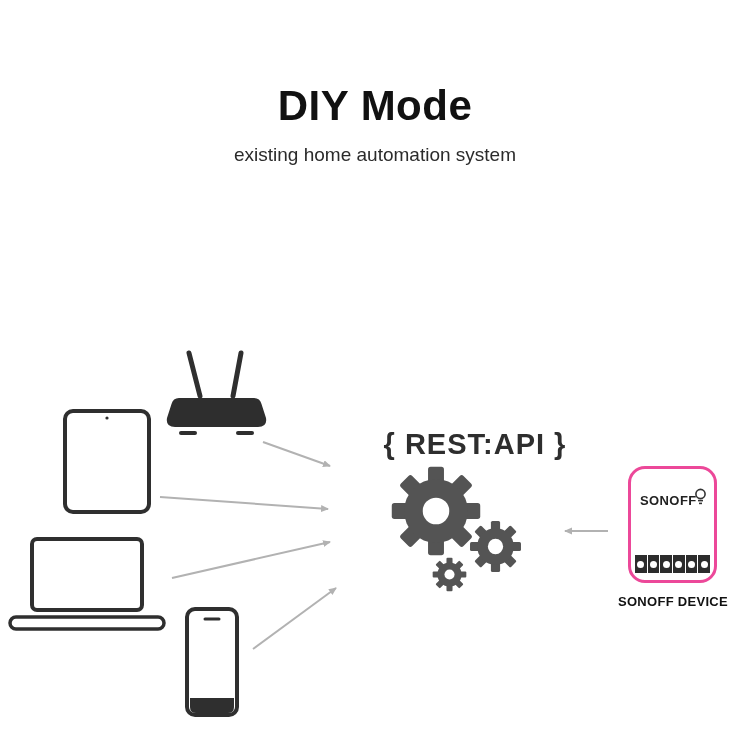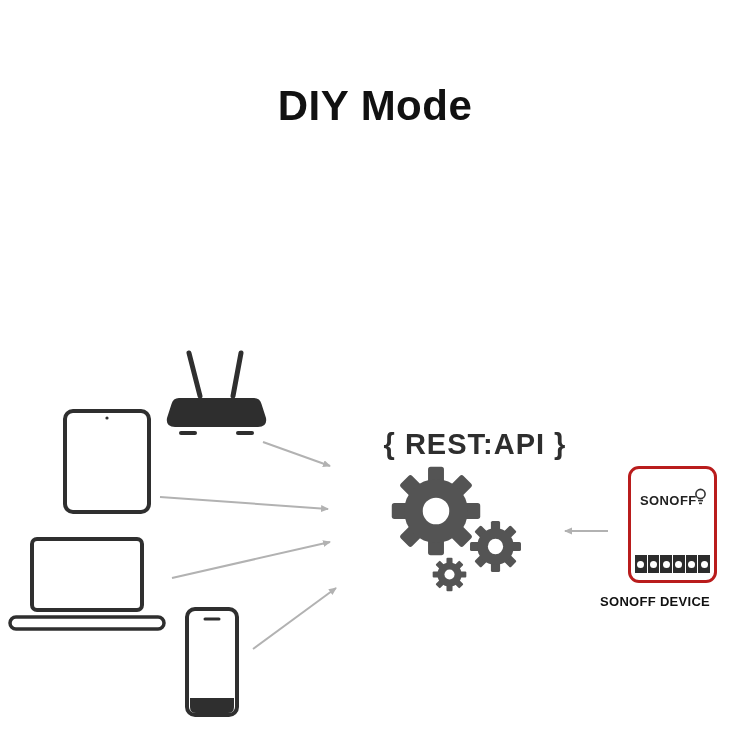--- a/index.html
+++ b/index.html
@@ -58,22 +58,22 @@
     width: 750px;
     height: 753px;
     pointer-events: none;
   }
   .sonoff-box {
     position: absolute;
     left: 628px;
     top: 466px;
     width: 89px;
     height: 117px;
-    border: 3px solid #b91c1c;
-    border-radius: 11px;
+    border: 3px solid #ec4899;
+    border-radius: 17px;
     box-sizing: border-box;
     background: #ffffff;
   }
   .sonoff-brand {
     position: absolute;
     left: 9px;
     top: 24px;
     font-size: 13px;
     font-weight: 700;
     color: #222222;
@@ -104,35 +104,36 @@
     width: 7px;
     height: 7px;
     border-radius: 50%;
     background: #ffffff;
   }
   .sonoff-caption {
     position: absolute;
     left: 600px;
     top: 594px;
     width: 146px;
-    text-align: left;
+    text-align: center;
     font-size: 13px;
     font-weight: 700;
     color: #111111;
     letter-spacing: 0.3px;
     white-space: nowrap;
   }
 </style>
 </head>
 <body>
 
 <div class="canvas">
 
   <div class="title">DIY Mode</div>
   <div class="subtitle">
+    <div>existing home automation system</div>
   </div>
 
   <svg class="arrow-layer" viewBox="0 0 750 753">
     <defs>
       <marker id="ah" markerWidth="9" markerHeight="8" refX="7" refY="3.5" orient="auto" markerUnits="userSpaceOnUse">
         <path d="M0,0 L8,3.5 L0,7 Z" fill="#b2b2b2"></path>
       </marker>
     </defs>
     <line x1="263" y1="442" x2="330" y2="466" stroke="#b2b2b2" stroke-width="2" marker-end="url(#ah)"></line>
     <line x1="160" y1="497" x2="328" y2="509" stroke="#b2b2b2" stroke-width="2" marker-end="url(#ah)"></line>

